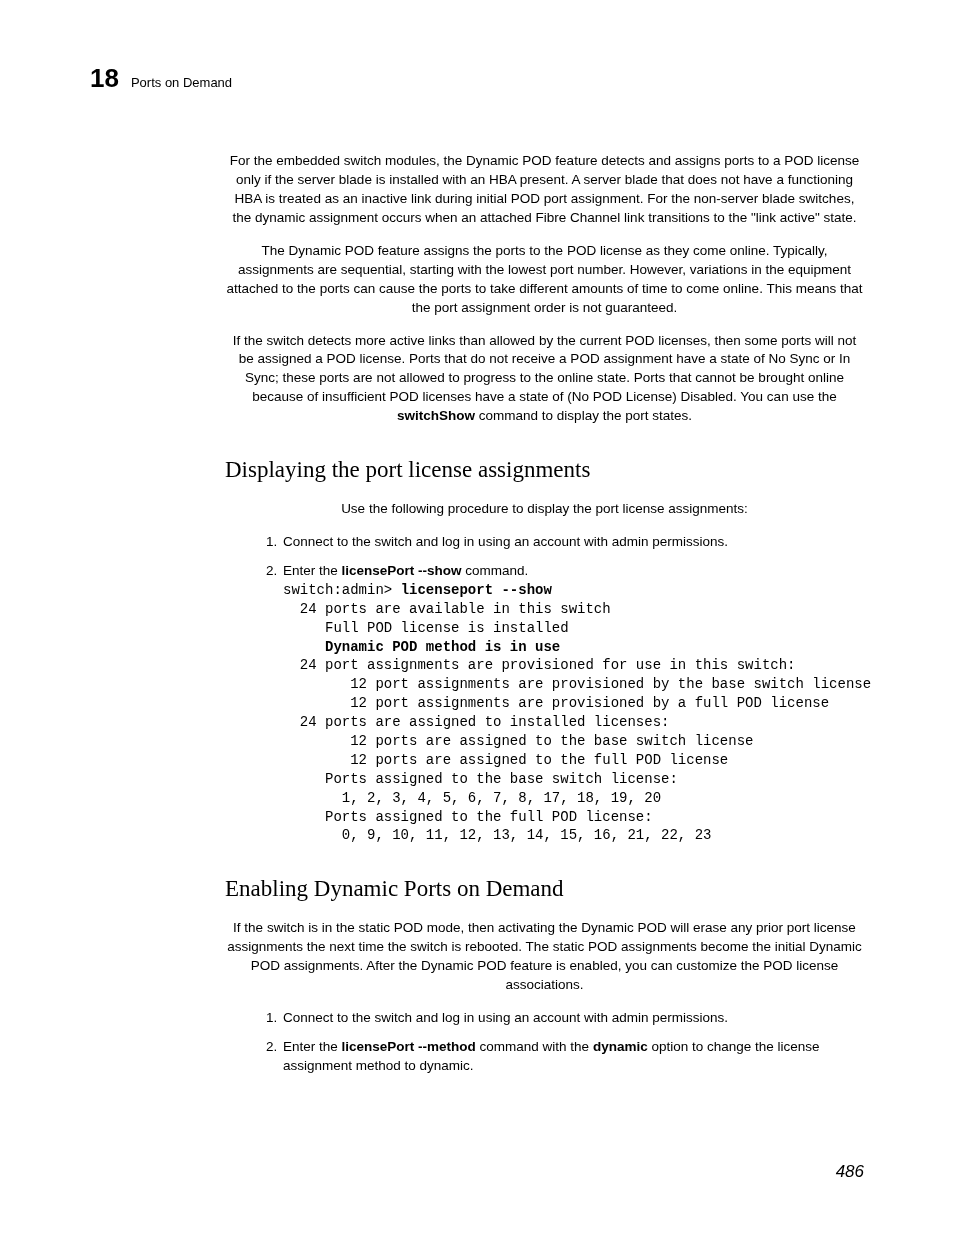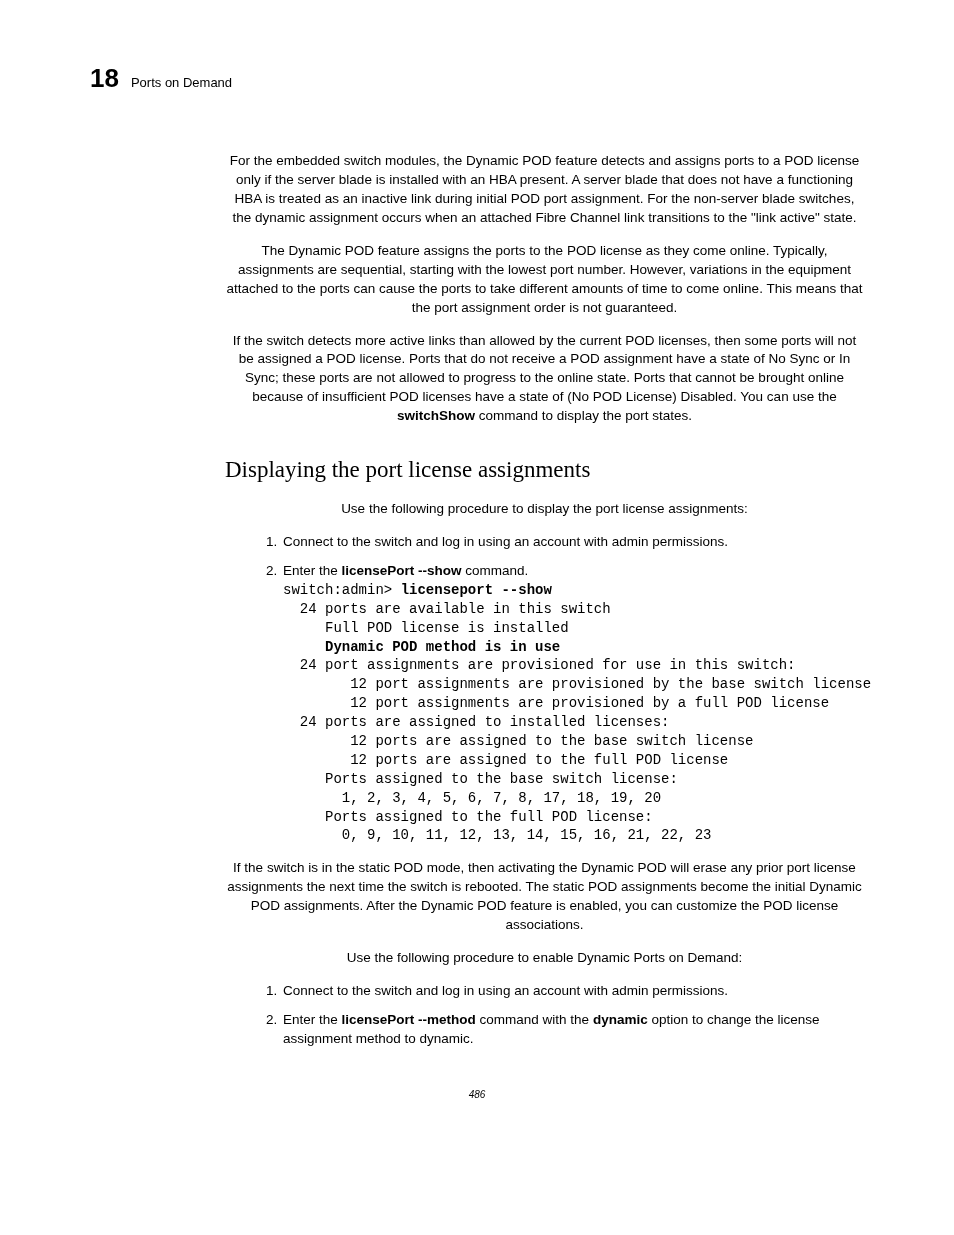--- a/index.html
+++ b/index.html
@@ -58,23 +58,23 @@
     font-family: "Courier New", monospace;
     font-size: 14px;
     line-height: 1.35;
     margin: 0 0 14px 0;
     white-space: pre;
   }
   .bold { font-weight: bold; }
   .italic { }
   .footer {
     display: flex;
-    justify-content: center;
-    margin-top: 40px;
-    font-size: 10px;
+    justify-content: flex-end;
+    margin-top: 84px;
+    font-size: 17px;
     font-style: italic;
   }
   .footer-right { text-align: right; }
 </style>
 </head>
 <body>
 
 <div class="header-row">
   <span class="chapter-num">18</span>
   <span class="header-title">Ports on Demand</span>
@@ -109,24 +109,24 @@
 <span>  24 ports are assigned to installed licenses:</span>
 <span>        12 ports are assigned to the base switch license</span>
 <span>        12 ports are assigned to the full POD license</span>
 <span>     Ports assigned to the base switch license:</span>
 <span>       1, 2, 3, 4, 5, 6, 7, 8, 17, 18, 19, 20</span>
 <span>     Ports assigned to the full POD license:</span>
 <span>       0, 9, 10, 11, 12, 13, 14, 15, 16, 21, 22, 23</span></pre>
     </li>
   </ol>
 
+  <h2>Enabling Dynamic Ports on Demand</h2>
 
   <p>If the switch is in the static POD mode, then activating the Dynamic POD will erase any prior port license assignments the next time the switch is rebooted. The static POD assignments become the initial Dynamic POD assignments. After the Dynamic POD feature is enabled, you can customize the POD license associations.</p>
 
-  <p>Use the following procedure to enable Dynamic Ports on Demand:</p>
 
   <ol>
     <li>Connect to the switch and log in using an account with admin permissions.</li>
     <li>
       <span>Enter the </span><span class="bold">licensePort  --method</span><span> command with the </span><span class="bold">dynamic</span><span> option to change the license assignment method to dynamic.</span>
     </li>
   </ol>
 
 </div>
 

